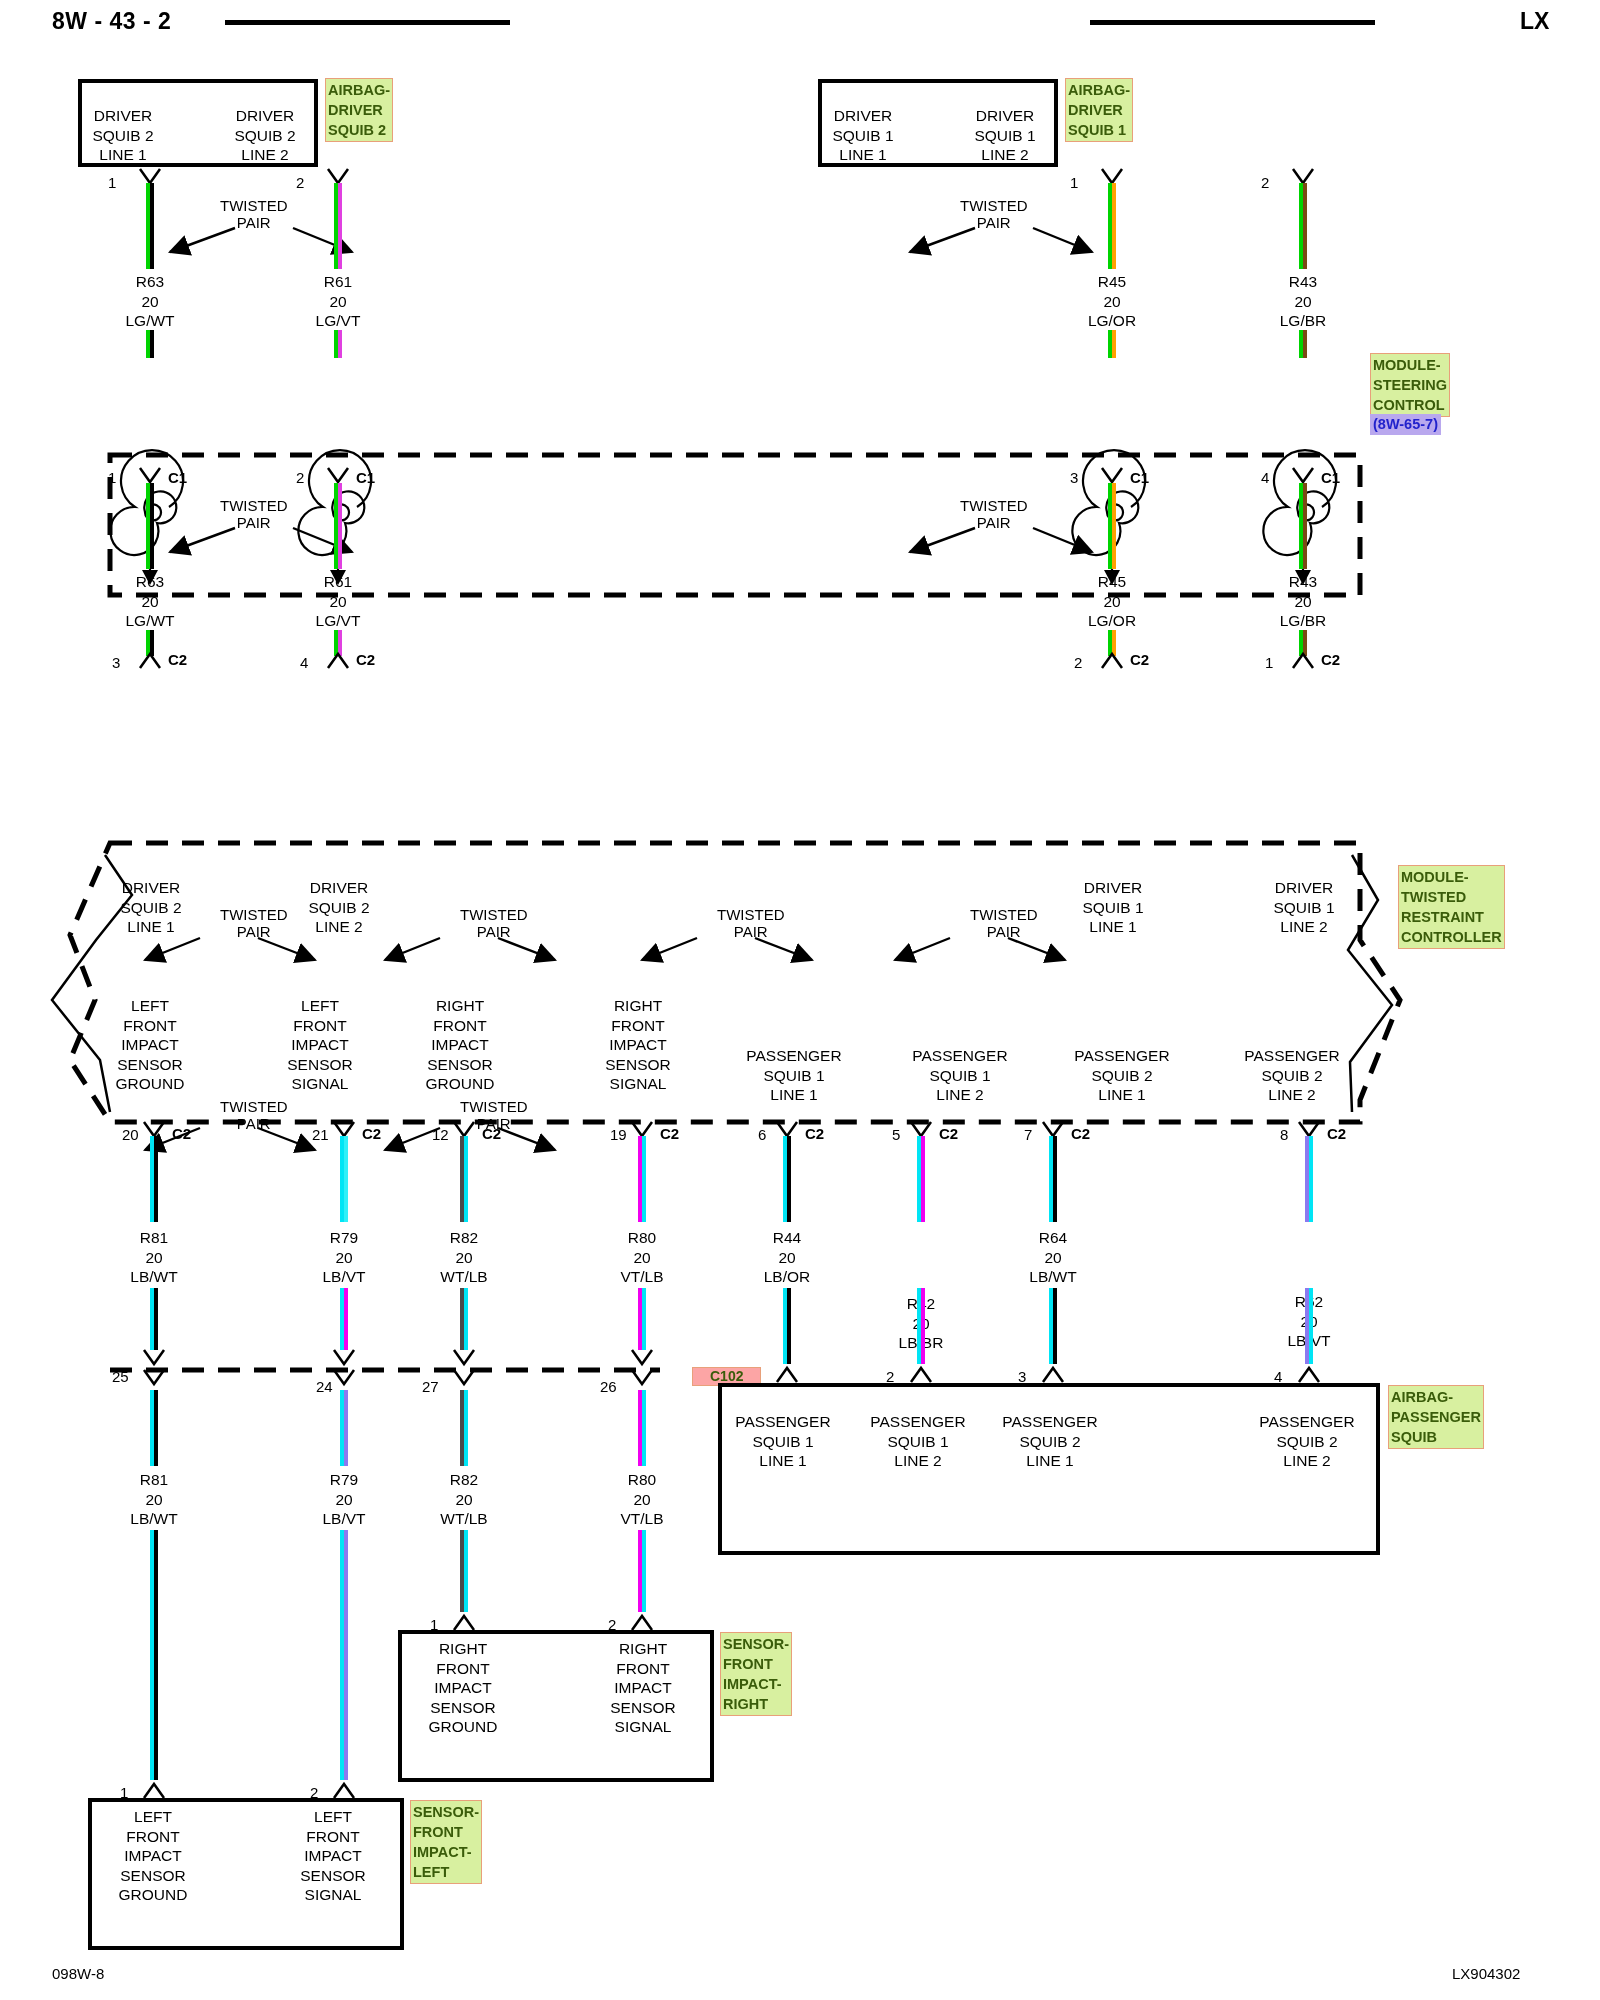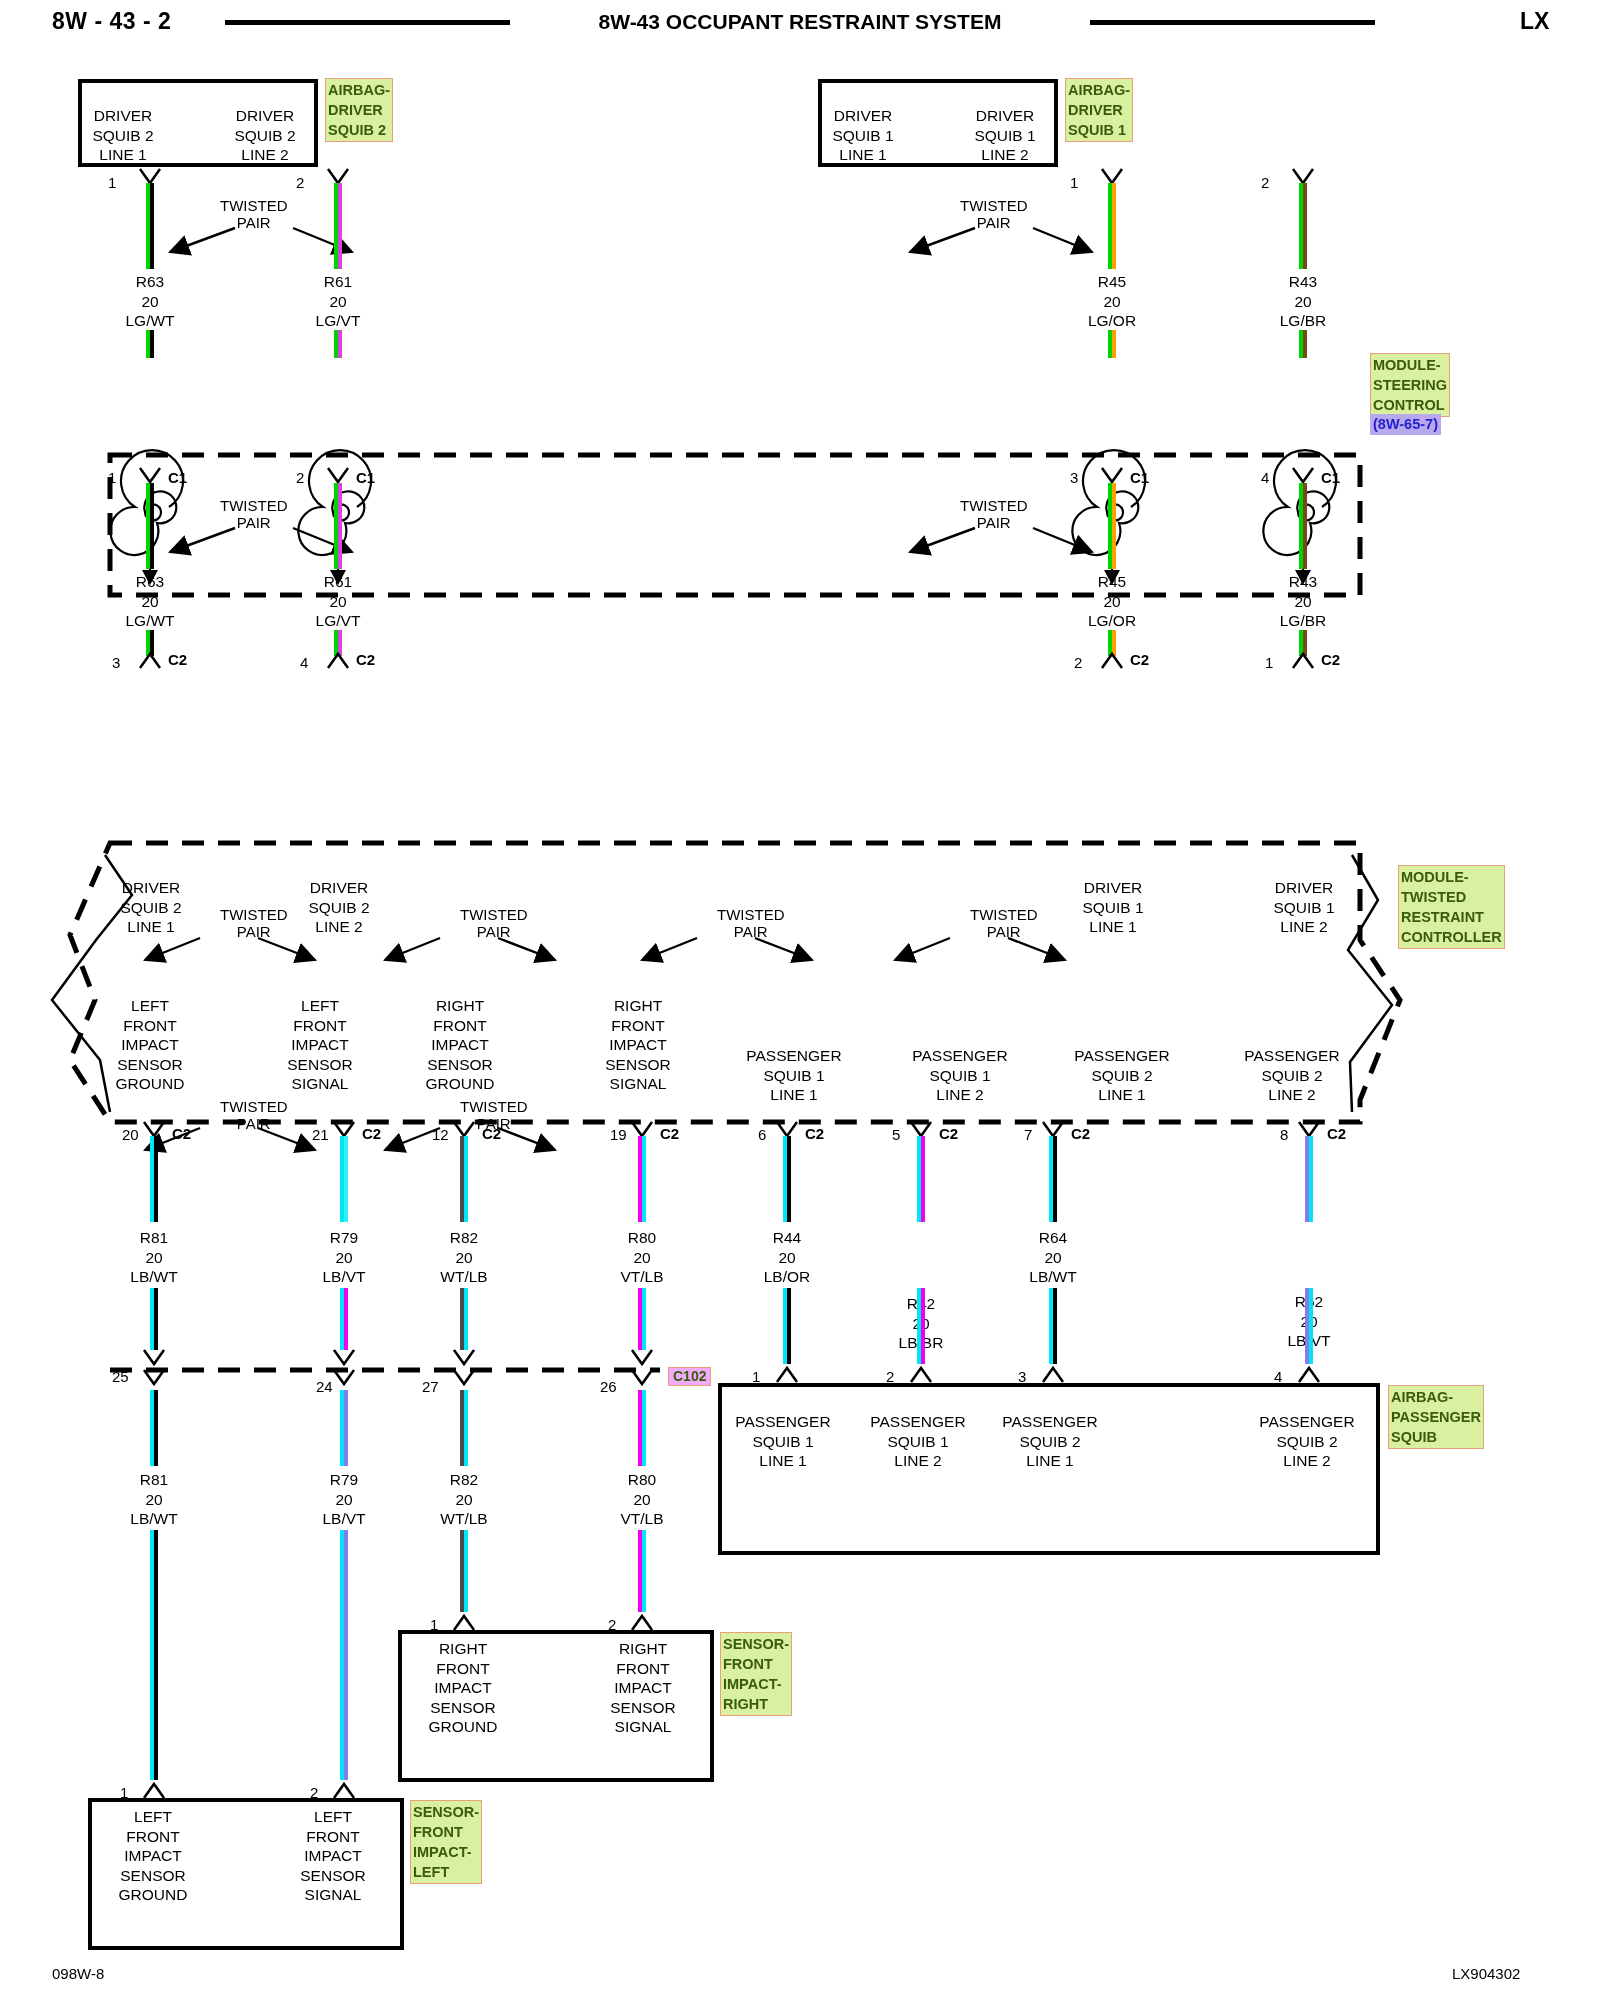--- a/index.html
+++ b/index.html
@@ -16,40 +16,39 @@
   
   .foot-left{left:52px;top:1965px;font-size:15px;}
   .foot-right{left:1452px;top:1965px;font-size:15px;}
   
   .box{border:4px solid #000;background:#fff;box-sizing:border-box;}
   
   .tag{background:#d8f0a0;border:1px solid #e8a07a;color:#3a5c0a;
        font-size:14.5px;font-weight:bold;line-height:20px;padding:1px 2px;white-space:nowrap;}
   .tag-ref{background:#b9a8ee;border:1px solid #b9a8ee;color:#2222cc;
        font-size:14.5px;font-weight:bold;line-height:19px;padding:0 2px;white-space:nowrap;display:inline-block;}
-  .tag-conn{background:#f0abfc;border:1px solid #e8a07a;color:#3a5c0a;
-       font-size:14px;font-weight:bold;line-height:17px;padding:0 4px;white-space:nowrap;}
+  .tag-conn{background:#fca5a5;border:1px solid #e8a07a;color:#3a5c0a;
+       font-size:14px;font-weight:bold;line-height:17px;padding:0 17px;white-space:nowrap;margin-left:24px;}
   
   .pintext{font-size:15.5px;line-height:19.6px;text-align:center;white-space:nowrap;}
   
   .wire{width:8px;}
   .wlabel{font-size:15.5px;line-height:19.6px;text-align:center;width:120px;white-space:nowrap;}
   .pinnum{font-size:15px;white-space:nowrap;}
   .connid{font-size:15px;font-weight:bold;white-space:nowrap;}
   .tp{font-size:15px;font-weight:normal;white-space:nowrap;}
   svg{overflow:visible;display:block;}
 </style>
 </head>
 <body>
 
 <div id="sheet">
 
   <div class="abs hdr-left">8W - 43 - 2</div>
   <div class="abs hdr-rule rule-l"></div>
-  <div class="abs hdr-title">8W-43 OCCUPANT RESTRAINT SYSTEM</div>
   <div class="abs hdr-rule rule-r"></div>
   <div class="abs hdr-right">LX</div>
 
   <svg class="abs" style="left:0;top:0;" width="1600" height="2000">
     <defs>
       <marker id="arw" viewBox="0 0 10 10" refX="9" refY="5" markerWidth="9" markerHeight="9" orient="auto-start-reverse">
         <path d="M0,0 L10,5 L0,10 z" fill="#000"></path>
       </marker>
     </defs>
 

